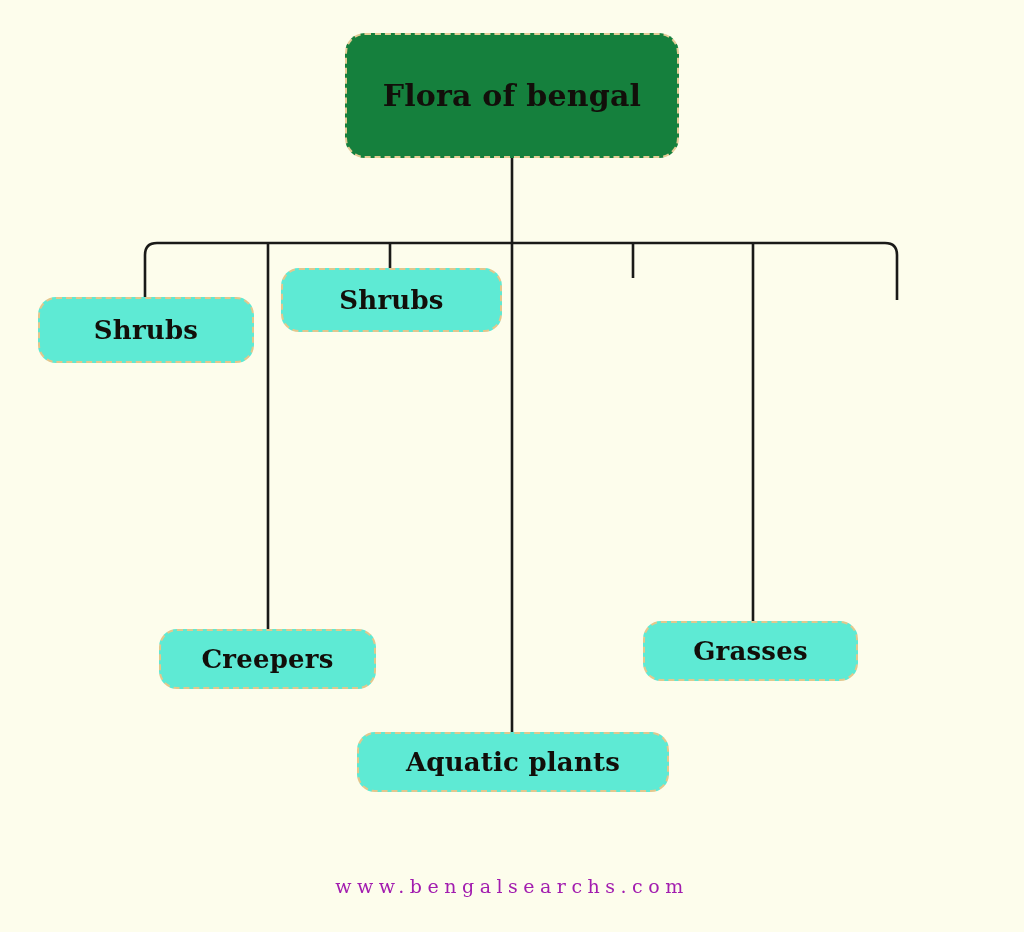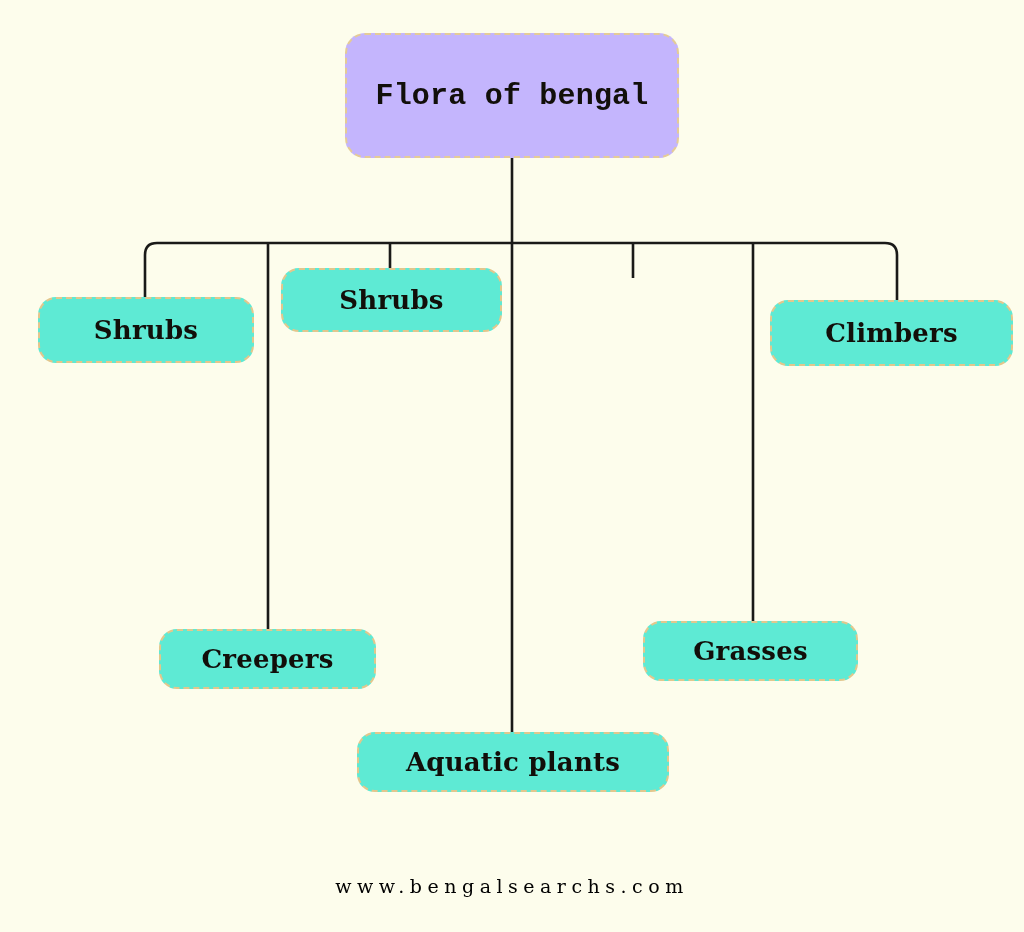--- a/index.html
+++ b/index.html
@@ -37,40 +37,39 @@
     border: 2px dashed #e2c78d;
     border-radius: 18px;
     background: #5eead4;
     color: #120f0a;
     font-weight: 700;
     letter-spacing: 0.2px;
     text-align: center;
     z-index: 2;
   }
   .node.root {
-    background: #c4b5fd;
+    background: #15803d;
     border-color: #e4cb96;
     border-radius: 20px;
     font-size: 30px;
-    font-family: Liberation Mono, monospace;
   }
   .node.branch {
     font-size: 26px;
   }
   .node-label {
     display: block;
     line-height: 1;
     white-space: nowrap;
   }
   #footer {
     position: absolute;
     left: 0;
     width: 1024px;
     text-align: center;
-    color: #000000;
+    color: #a21caf;
     font-family: "DejaVu Serif", "Liberation Serif", serif;
     font-size: 19px;
     letter-spacing: 5.5px;
     z-index: 2;
   }
 </style>
 </head>
 <body>
 
 <div id="canvas">
@@ -100,23 +99,20 @@
 
   <div class="node branch" style="left:38px; top:297px; width:216px; height:66px;">
     <span class="node-label">Shrubs</span>
   </div>
 
   <div class="node branch" style="left:281px; top:268px; width:221px; height:64px;">
     <span class="node-label">Shrubs</span>
   </div>
 
 
-  <div class="node branch" style="left:770px; top:300px; width:243px; height:66px;">
-    <span class="node-label">Climbers</span>
-  </div>
 
   <div class="node branch" style="left:643px; top:621px; width:215px; height:60px;">
     <span class="node-label">Grasses</span>
   </div>
 
   <div class="node branch" style="left:159px; top:629px; width:217px; height:60px;">
     <span class="node-label">Creepers</span>
   </div>
 
   <div class="node branch" style="left:357px; top:732px; width:312px; height:60px;">

